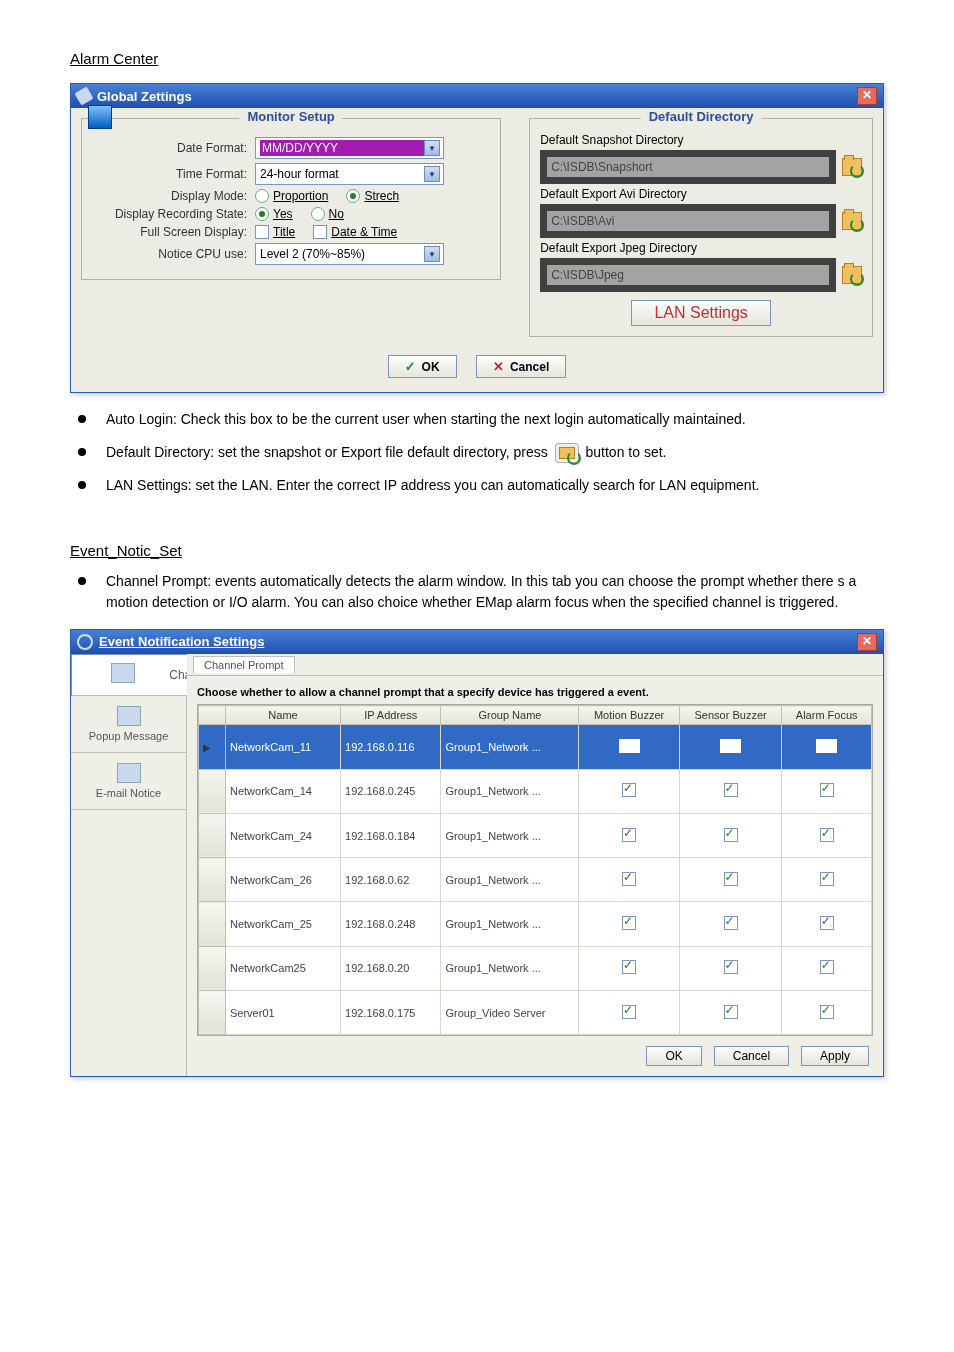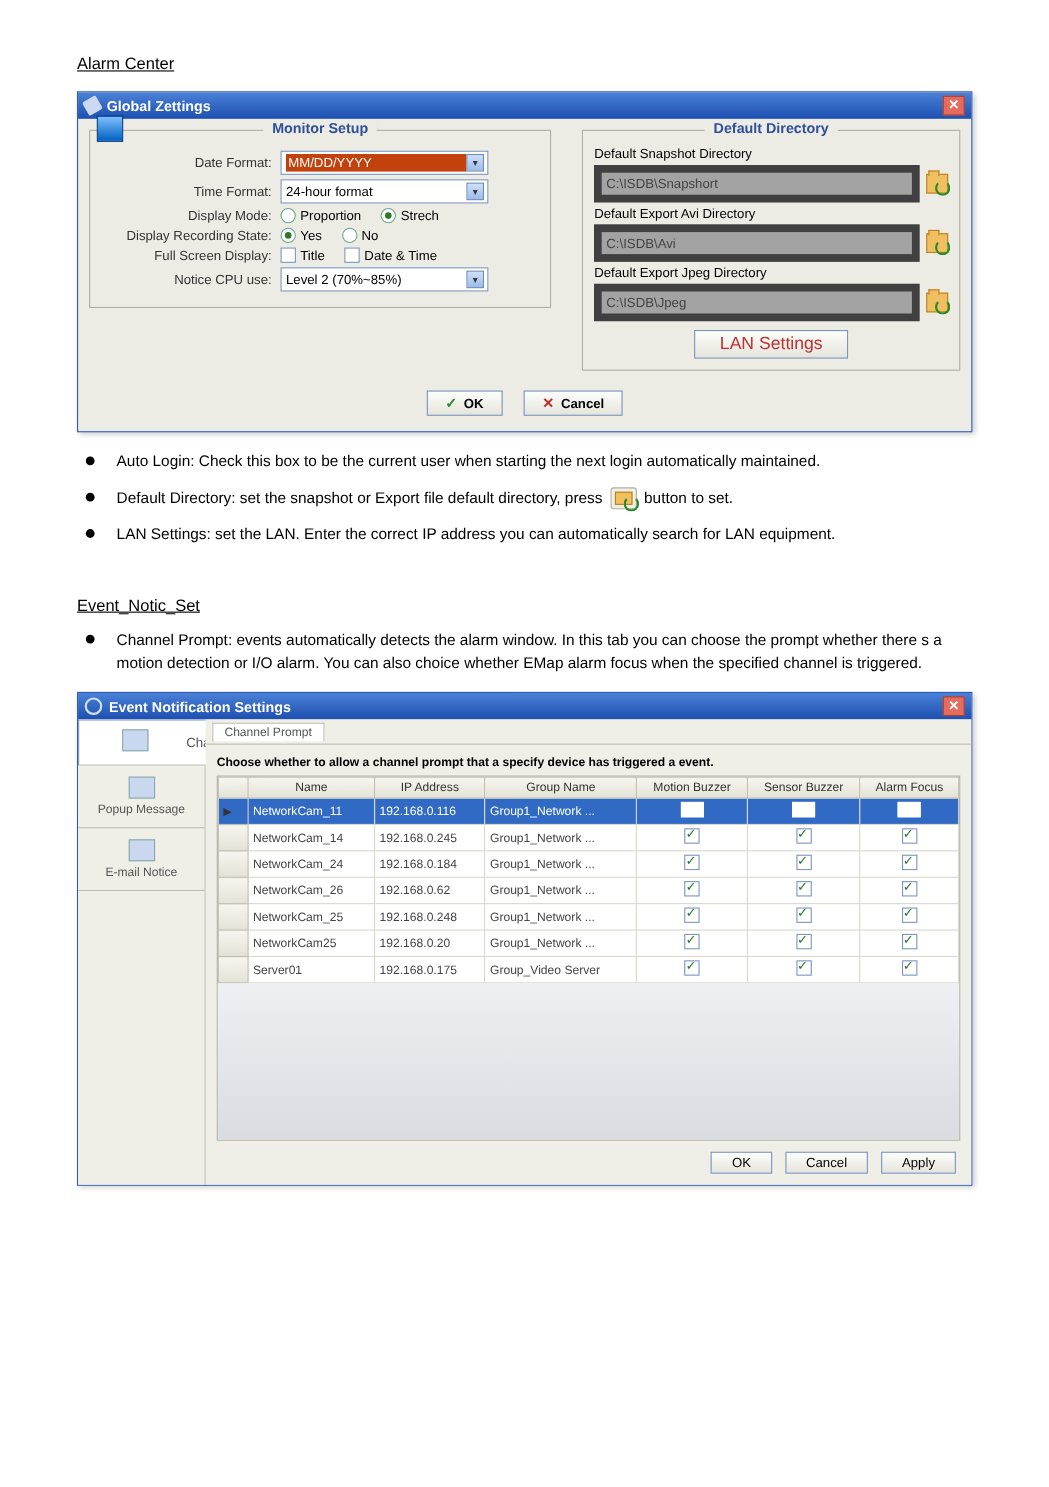--- a/index.html
+++ b/index.html
@@ -86,29 +86,29 @@
   .fcontrol { flex:1; display:flex; align-items:center; gap:18px; }
   .sel {
     border: 1px solid #7a95c0;
     background: #fff;
     width: 180px;
     height: 20px;
     display:flex; align-items:center; justify-content:space-between;
     padding: 0 3px 0 4px;
     font-size: 12px;
   }
-  .sel-hilite { background:#c2410c; color:#fff; }
+  .sel-hilite { background:#a21caf; color:#fff; }
   .sel .caret {
     width: 14px; height: 14px;
     background: linear-gradient(#cfe0f7,#9bbce9);
     border: 1px solid #6b8bbd;
     display:flex; align-items:center; justify-content:center;
     font-size: 9px; color:#334;
   }
-  .radio { display:flex; align-items:flex-start; gap:4px; }
+  .radio { display:flex; align-items:flex-start; gap:4px;text-decoration:underline; }
   .rdot { width:12px; height:12px; border:1px solid #6a8; border-radius:50%; background:#fff; display:flex; align-items:center; justify-content:center; }
   .rdot.on::after { content:""; width:6px; height:6px; border-radius:50%; background:#2a7a2a; }
   .chk { width:12px; height:12px; border:1px solid #7a95c0; background:#fff; }
   .txtlabel { font-size:12px; }
 
   .dirbox {
     border:7px solid #404040; background:#a3a3a3; height:20px;
     display:flex; align-items:center; padding:0 4px; font-size:12px;
     color:#444;
   }
@@ -174,21 +174,21 @@
   .ens-main { flex:1; background:#efefe7; }
   .tabhdr {
     border-bottom:1px solid #c0bfb6;
     padding:2px 6px;
   }
   .tabhdr .tab {
     display:inline-block; background:#fff; border:1px solid #c0bfb6;
     border-bottom:none; padding:2px 10px; font-size:11px; color:#555;
   }
   .help-line { padding: 10px 10px 6px; font-size:11px; font-weight:bold; }
-  .tblwrap { margin: 0 10px; border:1px solid #a9a99d; background:#fff; height: 330px; display:flex; flex-direction:column; }
+  .tblwrap { margin: 0 10px; border:1px solid #a9a99d; background:#fff; height: 330px; display:flex; flex-direction:row; }
   table { border-collapse:collapse; width:100%; font-size:11px; }
   th {
     background: linear-gradient(#f6f6f0,#e2e2d6);
     border:1px solid #c0bfb6; padding:3px 4px;
     font-weight:normal; color:#333;
   }
   td { border:1px solid #d8d8ce; padding:3px 4px; color:#444; }
   tr.selrow td { background:#316ac5; color:#fff; }
   .rowhdr { width:18px; background:linear-gradient(#f6f6f0,#e2e2d6); border:1px solid #c0bfb6; }
   .rowhdr .tri { color:#333; font-size:10px; }
@@ -362,21 +362,21 @@
 
 <div class="underline-heading">Event_Notic_Set</div>
 
 <div class="bullet-block">
   <span class="bullet-dot"></span>
   <span class="bullet-text">Channel Prompt: events automatically detects the alarm window. In this tab you can choose the prompt whether there s a motion detection or I/O alarm. You can also choice whether EMap alarm focus when the specified channel is triggered.</span>
 </div>
 
 <div class="win">
   <div class="titlebar">
-    <span style="display:flex;align-items:center;gap:6px;">
+    <span style="display:flex;align-items:flex-start;gap:6px;text-decoration:underline;">
       <span style="display:inline-block;width:12px;height:12px;border:2px solid #cfe0f7;border-radius:50%;"></span>
       <span>Event Notification Settings</span>
     </span>
     <span class="close-x">✕</span>
   </div>
   <div class="ens-body">
     <div class="side">
       <div class="side-item sel">
         <div class="side-icon"></div>
         <div>Channel Prompt</div>

